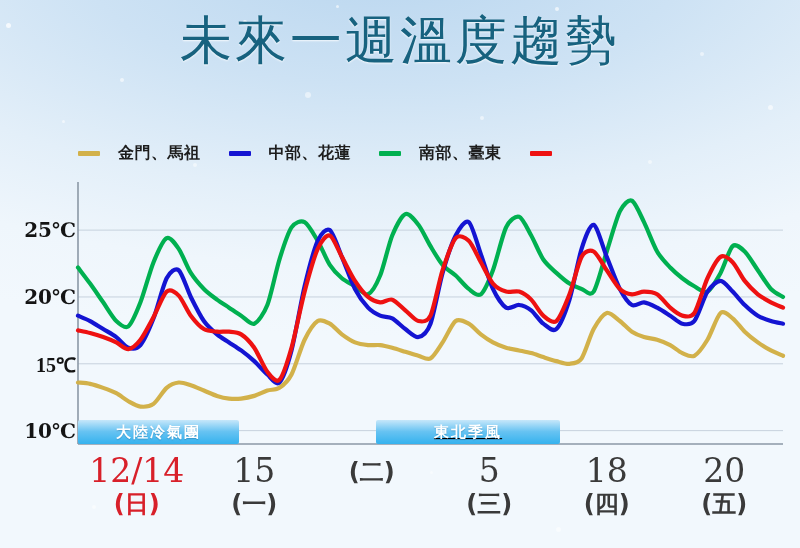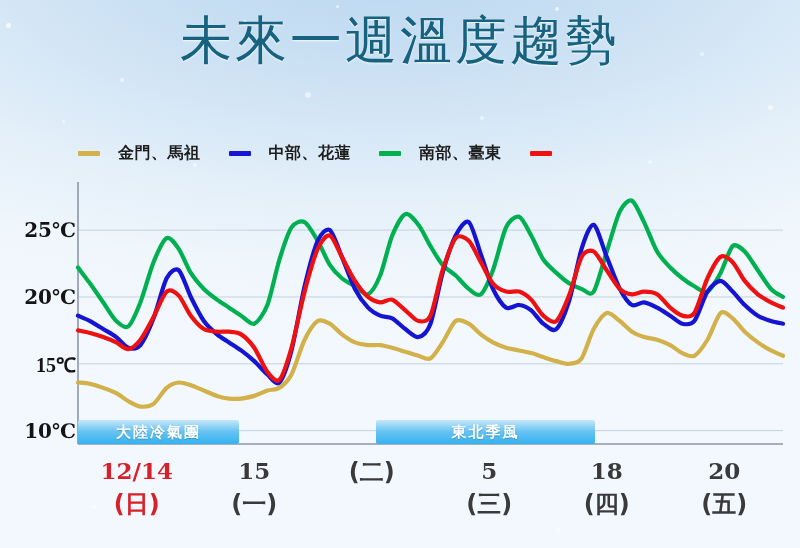--- a/index.html
+++ b/index.html
@@ -152,22 +152,22 @@
     display: flex;
   }
   .xlabel {
     flex: 1 1 0;
     text-align: center;
     font-family: "DejaVu Serif", serif;
     color: #3a3a3a;
   }
   .xlabel .d-num {
     display: block;
-    font-size: 23px;
-    font-weight: 700;
+    font-size: 33px;
+    font-weight: 400;
     line-height: 32px;
     letter-spacing: 0;
   }
   .xlabel .d-day {
     display: block;
     font-family: "DejaVu Sans", sans-serif;
     font-size: 24px;
     font-weight: 700;
     line-height: 34px;
   }
@@ -242,21 +242,21 @@
       <div class="ytick" style="top: 230.122px;">25℃</div>
       <div class="ytick" style="top: 296.959px;">20℃</div>
       <div class="ytick" style="top: 363.796px; font-family: Liberation Serif, serif;">15℃</div>
       <div class="ytick" style="top: 430.633px;">10℃</div>
     </div>
 
   <div id="banners">
       <div class="banner" style="left: 78px; width: 161.143px; top: 420px;">
         <span class="banner-label">大陸冷氣團</span>
       </div>
-      <div class="banner" style="left: 376.114px; width: 219px; top: 420px;">
+      <div class="banner" style="left: 376.114px; width: 184px; top: 420px; text-decoration: underline;">
         <span class="banner-label">東北季風</span>
       </div>
     </div>
 
   <div id="xlabels">
       <div class="xlabel weekend">
         <span class="d-num">12/14</span>
         <span class="d-day">(日)</span>
       </div>
       <div class="xlabel">

